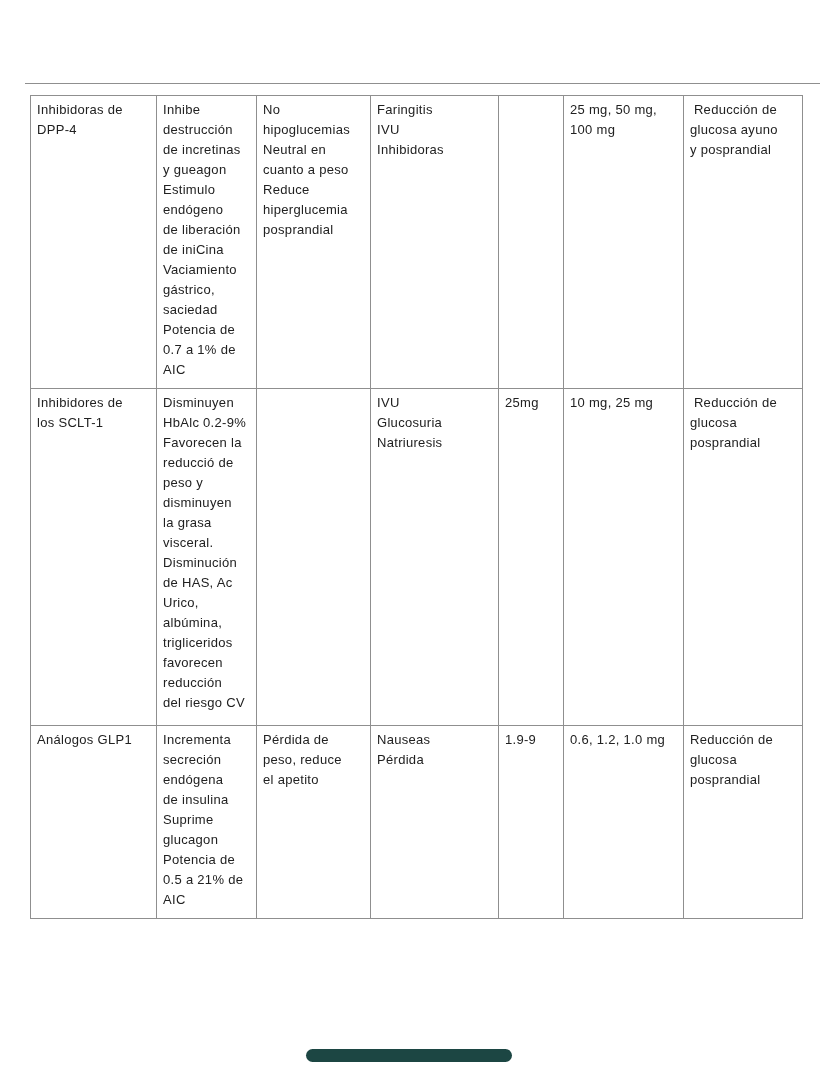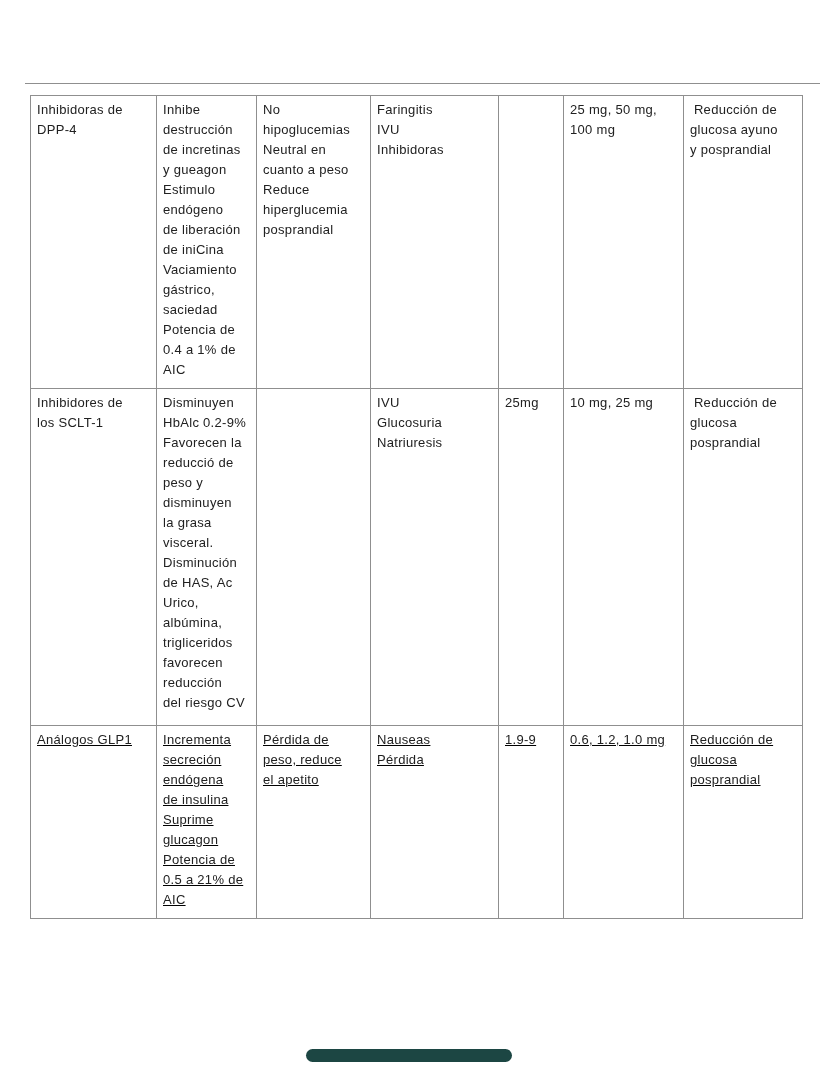--- a/index.html
+++ b/index.html
@@ -37,21 +37,21 @@
     padding: 4px 6px;
     font-size: 13px;
     line-height: 20px;
     letter-spacing: 0.3px;
     color: var(--text-color, #212121);
     white-space: pre-wrap;
     overflow: hidden;
   }
   tr.r1 { height: 293px; }
   tr.r2 { height: 337px; }
-  tr.r3 { height: 193px; text-decoration: underline; }
+  tr.r3 { height: 193px; }
   .home-indicator {
     position: absolute;
     left: 306px;
     top: 1049px;
     width: 206px;
     height: 13px;
     border-radius: 7px;
     background: var(--home-indicator-color, #1c4643);
   }
 </style>
@@ -81,21 +81,21 @@
 de incretinas
 y gueagon
 Estimulo
 endógeno
 de liberación
 de iniCina
 Vaciamiento
 gástrico,
 saciedad
 Potencia de
-0.4 a 1% de
+0.7 a 1% de
 AIC</td>
         <td>No
 hipoglucemias
 Neutral en
 cuanto a peso
 Reduce
 hiperglucemia
 posprandial</td>
         <td>Faringitis
 IVU

